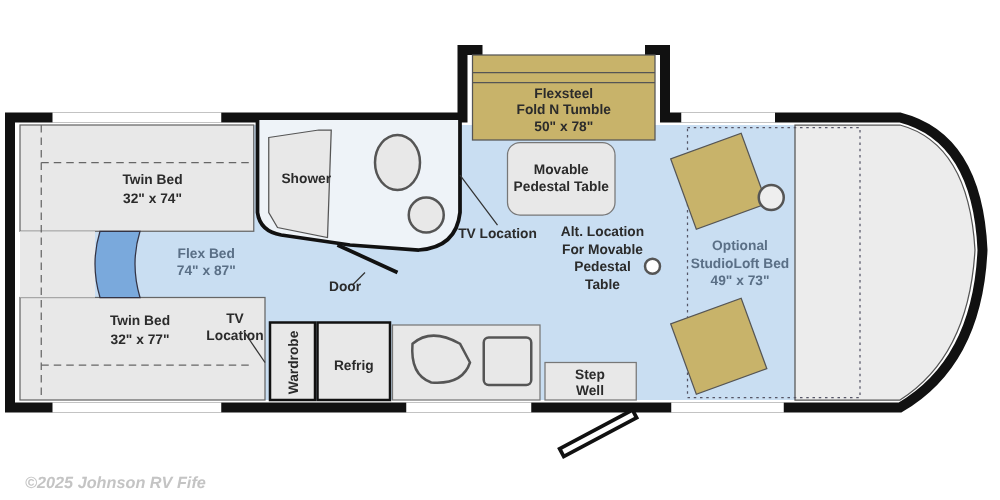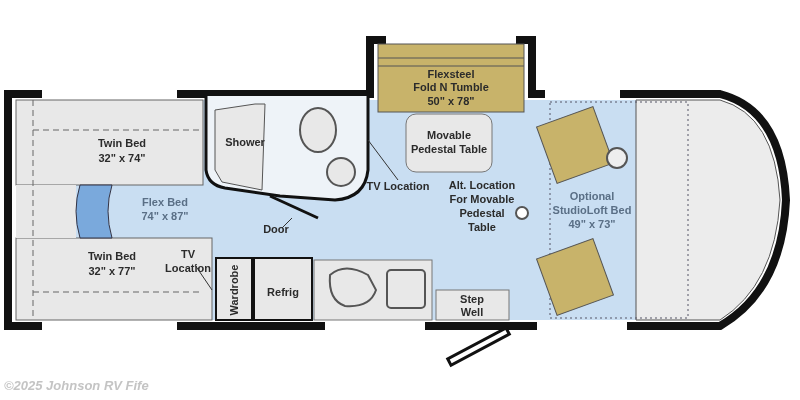--- a/index.html
+++ b/index.html
@@ -1,20 +1,20 @@
 <!DOCTYPE html>
 <html><head>
 <meta charset="utf-8">
 <style>
   html, body { margin:0; padding:0; background:#ffffff; }
   body { width:800px; height:400px; position:relative; overflow:hidden; font-family:"Liberation Sans", sans-serif; }
   #plan { position:absolute; left:0; top:0; width:800px; height:400px; }
   .lbl { font-family:"Liberation Sans", sans-serif; font-weight:bold; fill:#2b2b2b; font-size:11px; }
   .lbl-blue { fill:#5a6f86; font-weight:bold; font-size:11px; font-family:"Liberation Sans", sans-serif; }
-  .copyright { position:absolute; left:4px; top:378px; font-size:13px; font-style:italic; font-weight:bold; color:#c4c4c4; font-family:"Liberation Sans", sans-serif; }
+  .copyright { position:absolute; left:20px; top:378px; font-size:13px; font-style:italic; font-weight:bold; color:#c4c4c4; font-family:"Liberation Sans", sans-serif; }
 </style>
 </head>
 <body>
 
 <svg id="plan" viewBox="0 0 800 400" xmlns="http://www.w3.org/2000/svg">
 
   <rect x="16" y="100" width="620" height="220" fill="#c9def2"></rect>
 
   <path d="M636 100 L720 100 Q775 115 780 200 Q775 285 720 320 L636 320 Z" fill="#ececec" stroke="#555" stroke-width="1"></path>
 

